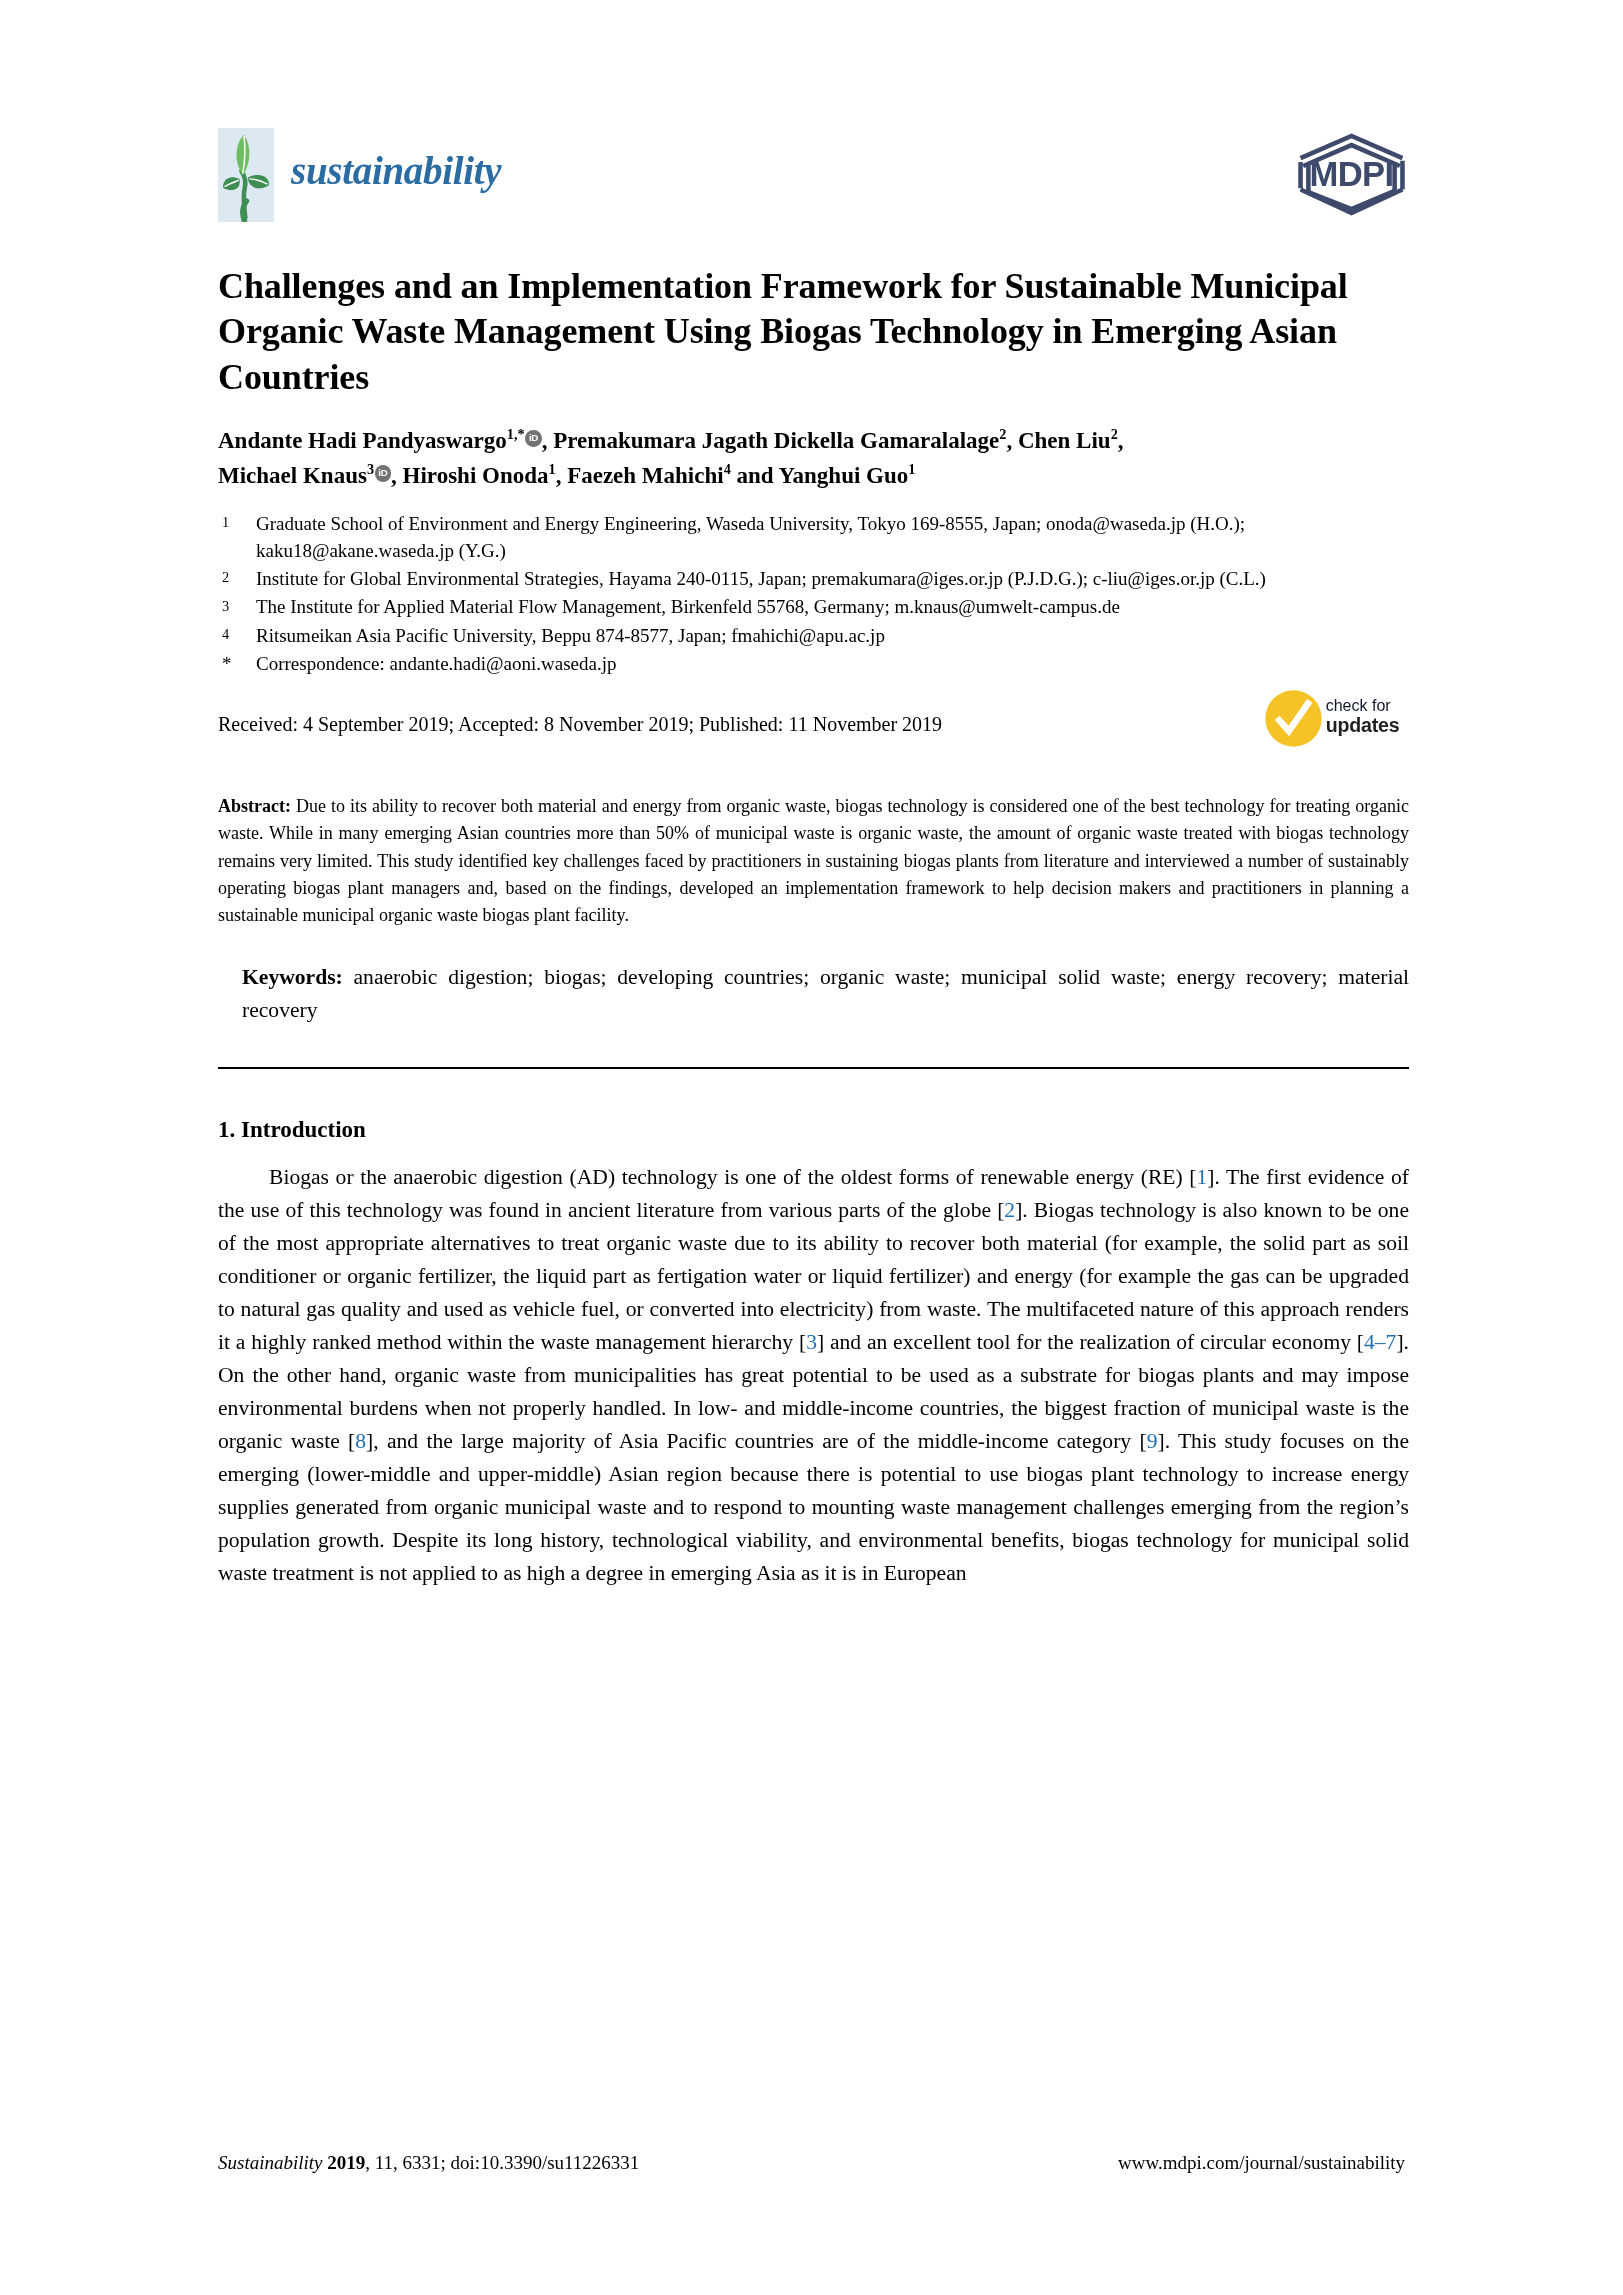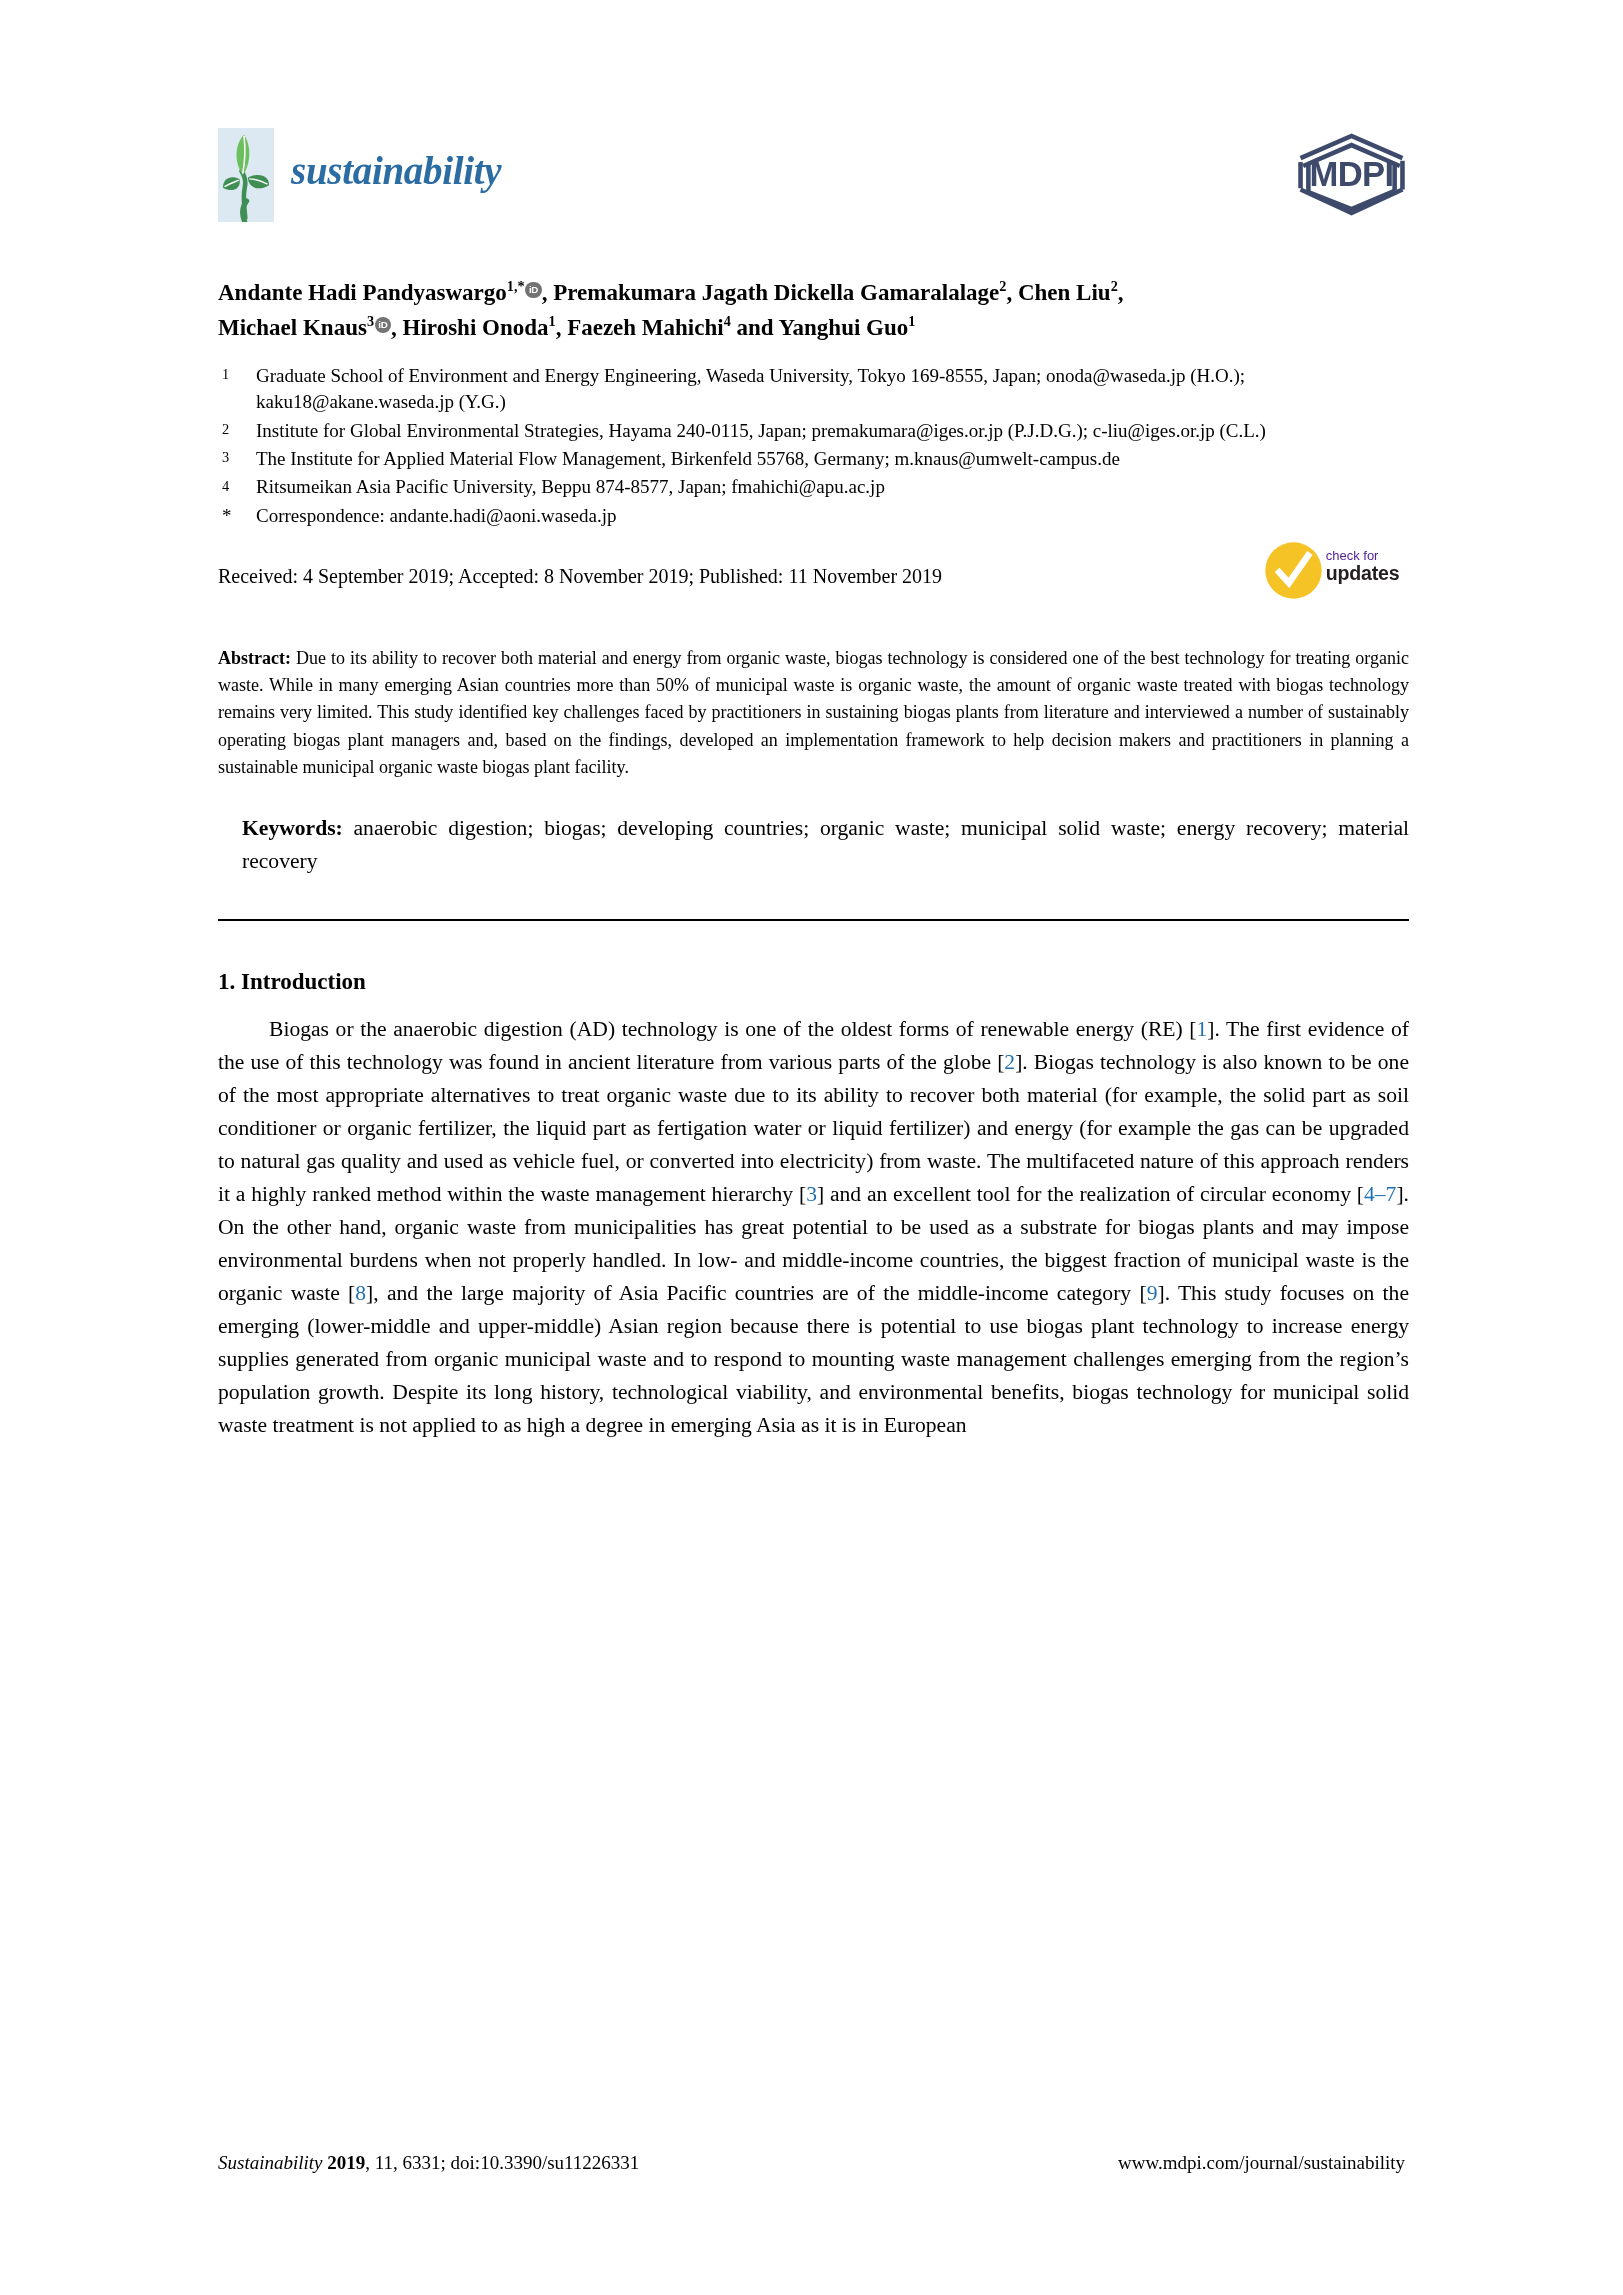--- a/index.html
+++ b/index.html
@@ -160,22 +160,22 @@
     height: 63px;
   }
   .crossmark-text {
     position: absolute;
     left: 62px;
     top: 7.9px;
     font-family: "Liberation Sans", sans-serif;
     line-height: 1.08;
   }
   .crossmark-text .l1 {
-    font-size: 13px;
-    color: #4c1d95;
+    font-size: 16px;
+    color: #0f172a;
     display: block;
   }
   .crossmark-text .l2 {
     font-size: 19.6px;
     font-weight: bold;
     color: #231f20;
     display: block;
     letter-spacing: -0.2px;
   }
 
@@ -268,20 +268,21 @@
             <path d="M22 92 L22 50"></path>
             <path d="M166 88 L88 124 L10 88"></path>
             <path d="M154 90 L88 118 L22 92"></path>
           </g>
           <text x="88" y="82" font-family="Liberation Sans, sans-serif" font-size="53" font-weight="bold" fill="#3e4a6b" text-anchor="middle" letter-spacing="-1">MDPI</text>
         </svg>
       </div>
     </div>
 
 
+    <h1 class="title">Challenges and an Implementation Framework for Sustainable Municipal Organic Waste Management Using Biogas Technology in Emerging Asian Countries</h1>
 
     <div class="authors">
       <span>Andante Hadi Pandyaswargo</span><sup>1,*</sup><span class="orcid">iD</span><span>, Premakumara Jagath Dickella Gamaralalage</span><sup>2</sup><span>, Chen Liu</span><sup>2</sup><span>,</span><br>
       <span>Michael Knaus</span><sup>3</sup><span class="orcid">iD</span><span>, Hiroshi Onoda</span><sup>1</sup><span>, Faezeh Mahichi</span><sup>4</sup><span> and Yanghui Guo</span><sup>1</sup>
     </div>
 
     <div class="affiliations">
       <div class="affil-row">
         <div class="affil-marker">1</div>
         <div class="affil-text">Graduate School of Environment and Energy Engineering, Waseda University, Tokyo 169-8555, Japan; onoda@waseda.jp (H.O.); kaku18@akane.waseda.jp (Y.G.)</div>

